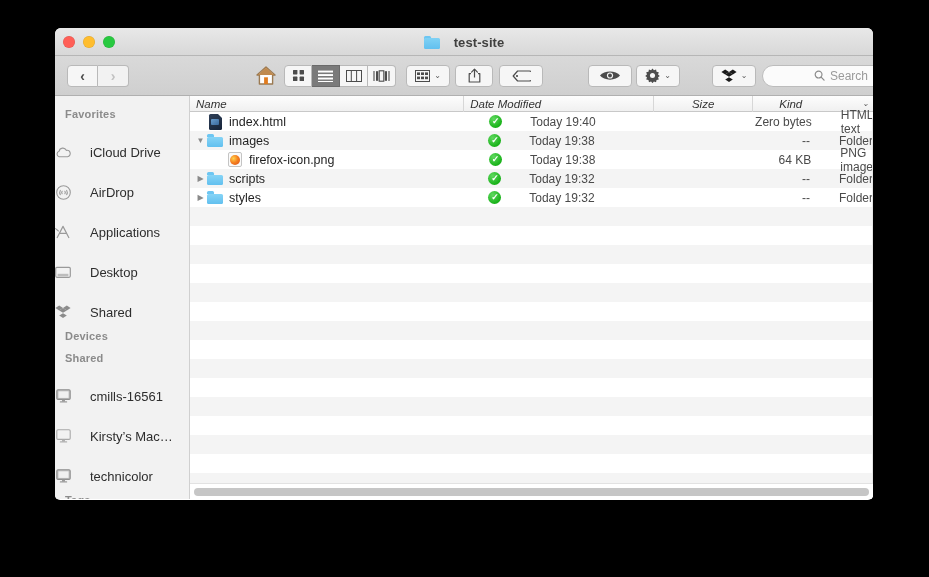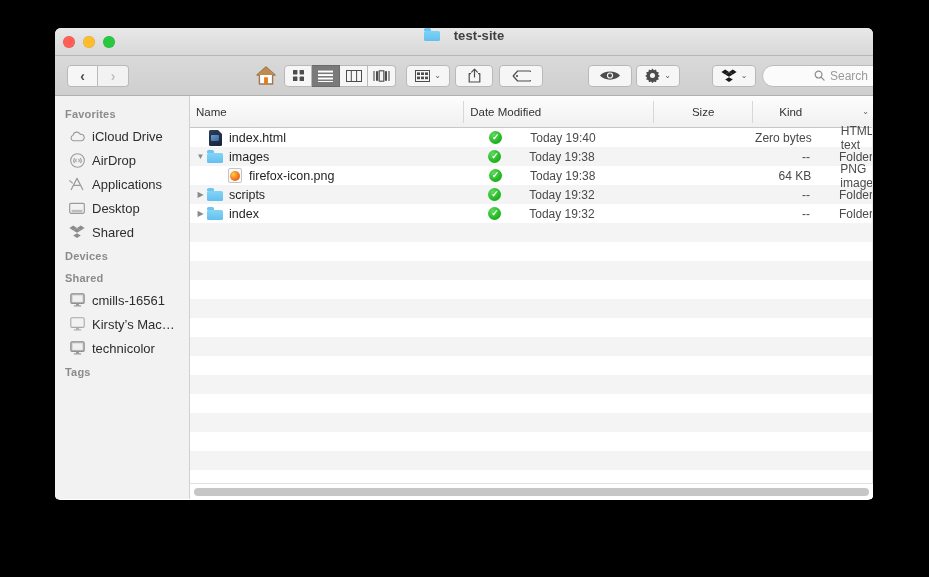--- a/index.html
+++ b/index.html
@@ -33,21 +33,21 @@
     background: linear-gradient(to bottom, #e8e8e8 0%, #d8d8d8 100%);
     border-bottom: 1px solid #b6b6b6;
   }
   .lights { position: absolute; left: 8px; top: 8px; display: flex; gap: 8px; }
   .light { width: 12px; height: 12px; border-radius: 50%; }
   .light.close  { background: #ff5f57; box-shadow: inset 0 0 0 0.5px rgba(0,0,0,.12); }
   .light.min    { background: #ffbd2e; box-shadow: inset 0 0 0 0.5px rgba(0,0,0,.12); }
   .light.zoom   { background: #28c940; box-shadow: inset 0 0 0 0.5px rgba(0,0,0,.12); }
   .title-wrap {
     position: absolute; left: 0; right: 0; top: 0; height: 28px;
-    display: flex; justify-content: center; gap: 14px;
+    display: flex; align-items: center; justify-content: center; gap: 14px;
   }
   .title-text {
     font-size: 13px; font-weight: bold; color: #40403f;
     letter-spacing: .1px;
   }
 
   
   .folder-ico { display:inline-block; position: relative; width: 16px; height: 13px; }
   .folder-ico .tab {
     position:absolute; left:0; top:0; width:7px; height:3px;
@@ -131,37 +131,37 @@
     background: #f2f2f2;
     border-right: 1px solid #d0d0d0;
     padding-top: 6px;
     overflow: hidden;
   }
   .sb-head {
     font-size: 11px; font-weight: bold; color: #8b8b8b;
     padding: 6px 0 4px 10px; letter-spacing: .2px;
   }
   .sb-item {
-    height: 24px; display: flex; align-items: center; gap: 7px;
-    padding-left: 14px; font-size: 13px; color: #2d2d2d;
+    height: 24px; display: flex; align-items: center; gap: 19px;
+    font-size: 13px; color: #2d2d2d; margin-top: 16px;
   }
   .sb-ico { width: 16px; height: 16px; display:flex; align-items:center; justify-content:center;
             color:#8e8e8e; flex:0 0 16px; }
   .sb-label { white-space: nowrap; overflow: hidden; }
 
   
   .filelist { flex: 1; background: #ffffff; position: relative; overflow: hidden; }
 
   .colhead {
-    height: 32px;
+    height: 16px;
     background: linear-gradient(to bottom,#fdfdfd 0%, #f0f0f0 100%);
     border-bottom: 1px solid #c8c8c8;
     display: flex; align-items: center;
     position: relative;
-    font-size: 11.5px; color: #333;
+    font-size: 11.5px; color: #333; font-style: italic;
   }
   .ch { height: 22px; display:flex; align-items:center; border-right: 1px solid #d7d7d7; padding: 0 6px; }
   .ch.name { width: 307px; }
   .ch.date { width: 212px; }
   .ch.size { width: 110px; justify-content: center; }
   .ch.kind { width: 92px; border-right: none; margin-left: 20px; }
   .ch.sortzone { flex: 1; border-right: none; justify-content: flex-end; padding-right: 4px; }
 
   .rows { position: relative; }
   .row {
@@ -597,21 +597,21 @@
 
           <div class="row odd">
             <div class="c-name">
               <span class="tri">▶</span>
               <span class="ico16">
                 <span class="fold16">
                     <span class="t"></span>
                     <span class="b"></span>
                   </span>
               </span>
-              <span class="name-text">index</span>
+              <span class="name-text">styles</span>
             </div>
             <div class="c-sync">
               <span class="sync-check">✓</span>
             </div>
             <div class="c-date">Today 19:32</div>
             <div class="c-size">--</div>
             <div class="c-kind">Folder</div>
           </div>
 
           <div id="empty-rows">

